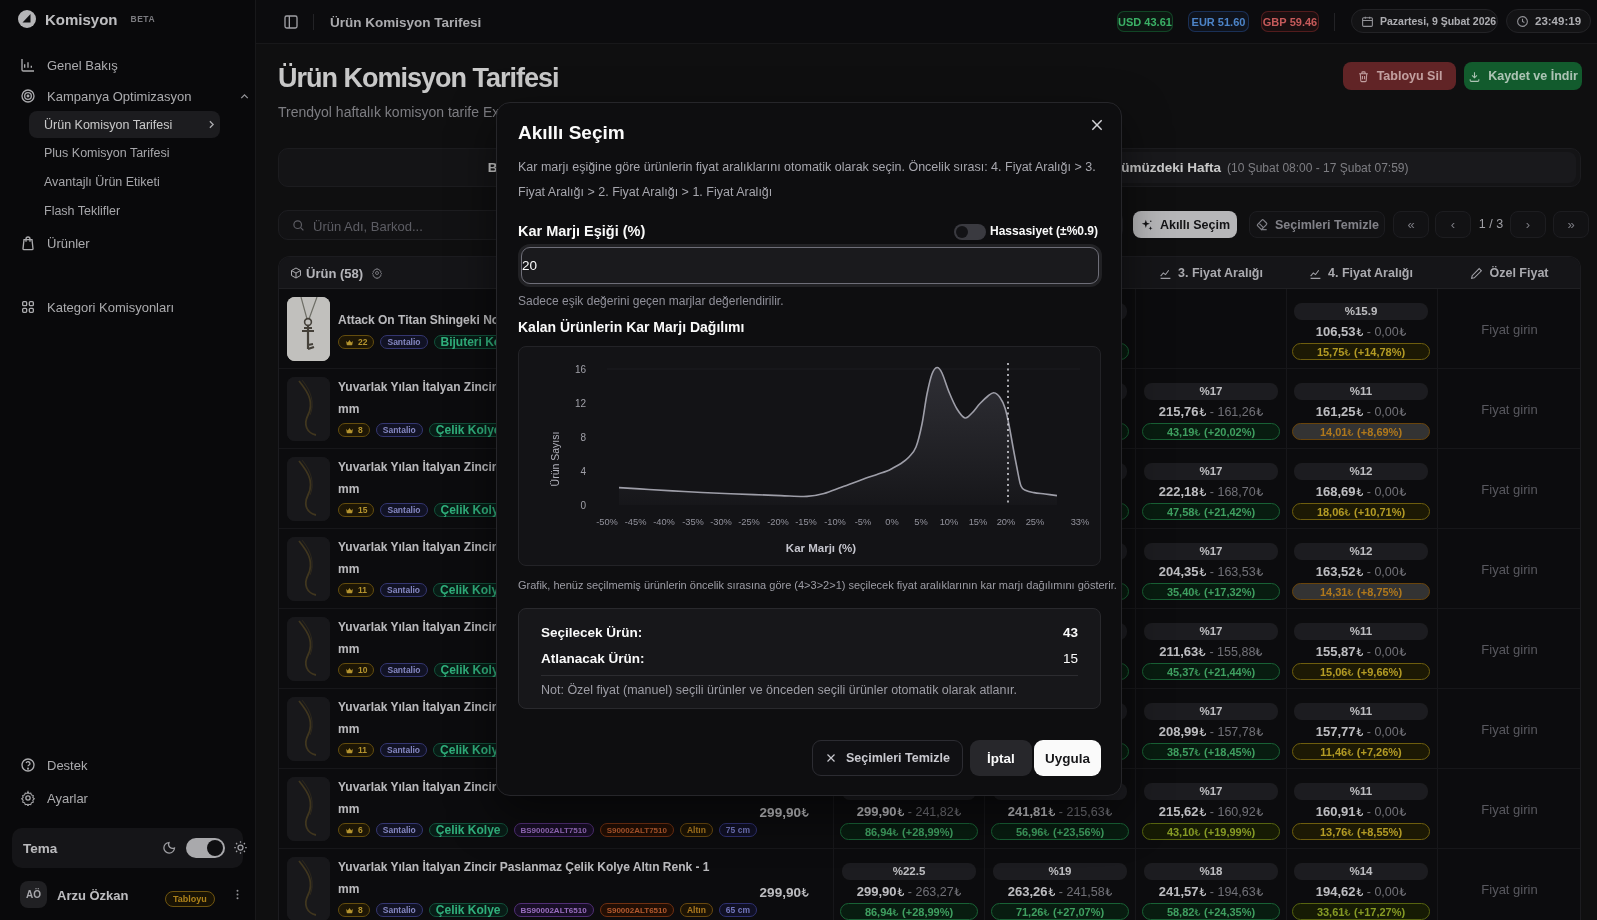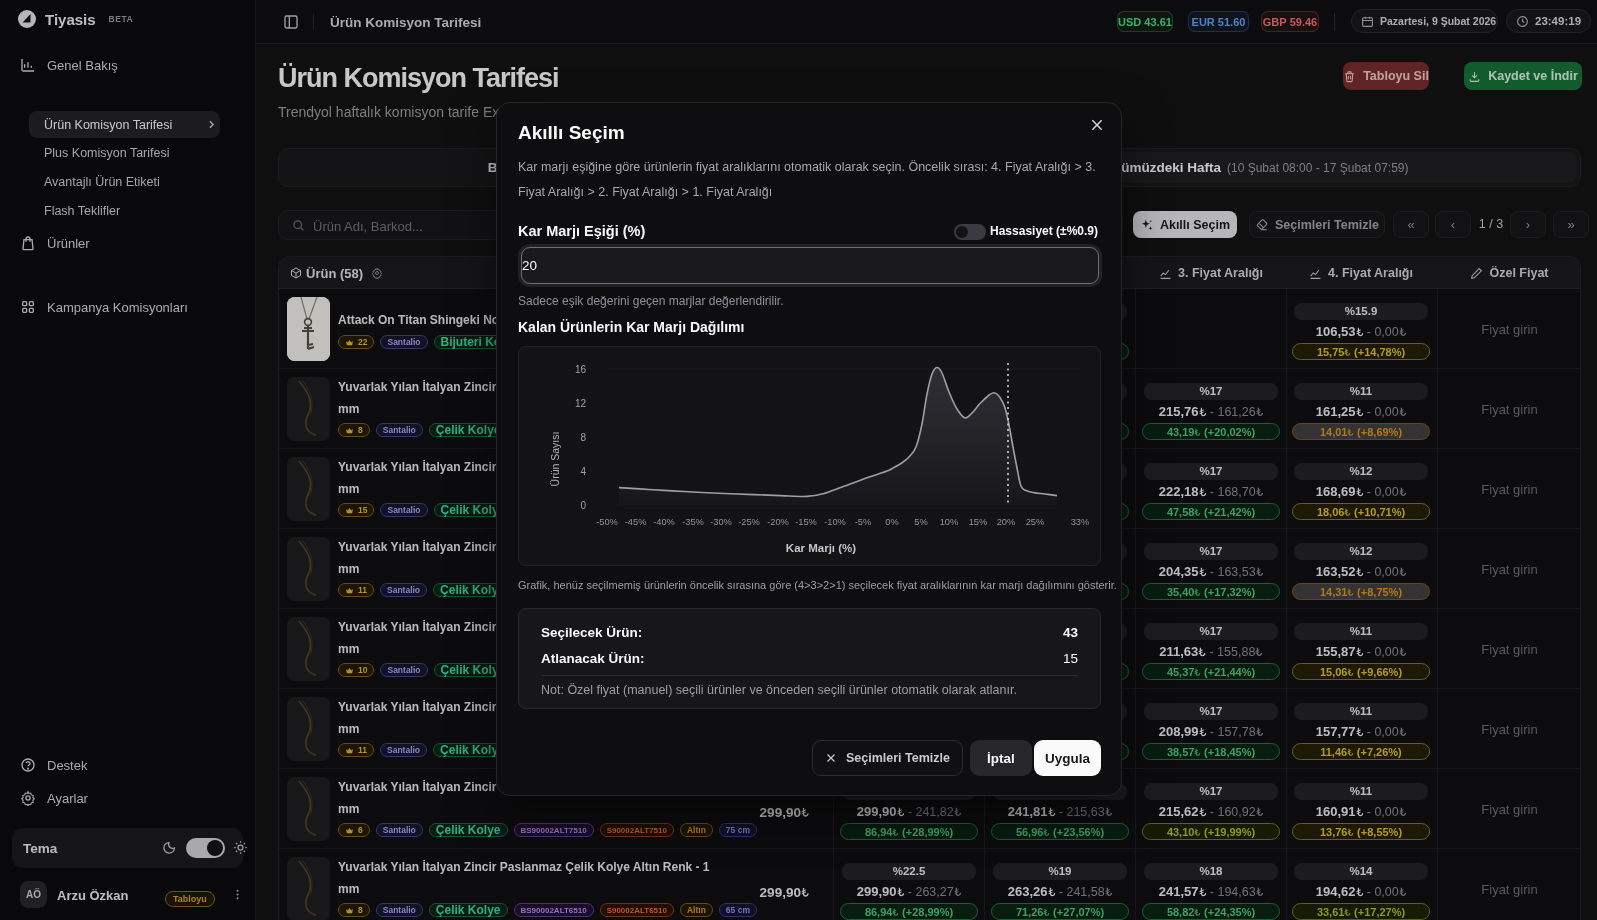--- a/index.html
+++ b/index.html
@@ -40,21 +40,21 @@
 .pill.gbp { left:1005px; width:58px; color:#f87171; background:rgba(239,68,68,.08); border:1px solid rgba(239,68,68,.35); }
 .tb-sep { position:absolute; left:1078px; top:13px; width:1px; height:18px; background:#2c2c30; }
 .chip { position:absolute; top:9px; height:24px; background:#18181b; border:1px solid #2c2c30; border-radius:12px; display:flex; align-items:center; color:#d9d9de; font-size:10.5px; font-weight:bold; }
 .chip svg { margin:0 6px 0 9px; }
 .chip.date { left:1095px; width:147px; }
 .chip.time { left:1250px; width:85px; font-size:11.5px; }
 
 
 .h1 { position:absolute; left:278px; top:63px; font-size:27px; font-weight:bold; color:#fafafa; letter-spacing:-1px; z-index:1;}
 .sub { position:absolute; left:278px; top:104px; font-size:14px; color:#9d9da3; z-index:1;}
-.btn-del { position:absolute; left:1343px; top:62px; width:86px; height:28px; background:#7a2d30; border-radius:8px; color:#f2c7c7; font-size:12.5px; font-weight:bold; display:flex; align-items:center; justify-content:center; z-index:1;}
+.btn-del { position:absolute; left:1343px; top:62px; width:113px; height:28px; background:#7a2d30; border-radius:8px; color:#f2c7c7; font-size:12.5px; font-weight:bold; display:flex; align-items:center; justify-content:center; z-index:1;}
 .btn-del svg { margin-right:7px; }
 .btn-save { position:absolute; left:1464px; top:62px; width:118px; height:28px; background:#177239; border-radius:8px; color:#d8f5e2; font-size:12.5px; font-weight:bold; display:flex; align-items:center; justify-content:center; z-index:1;}
 .btn-save svg { margin-right:7px; }
 
 
 .weekbar { position:absolute; left:278px; top:148px; width:1303px; height:39px; background:#19191c; border:1px solid #232327; border-radius:10px; z-index:1; }
 .wseg { position:absolute; top:3px; height:31px; display:flex; align-items:center; justify-content:center; font-size:13.5px; color:#fafafa; border-radius:8px; white-space:nowrap; }
 .wseg .wd { color:#9d9da3; font-weight:normal; margin-left:6px; font-size:12px; }
 .wseg b { font-weight:bold; }
 .wseg.left { left:4px; width:646px; }
@@ -132,31 +132,42 @@
 </head>
 <body>
 <div id="app">
   <aside id="sidebar">
     <div class="logo-row">
       <div class="logo-circle">
           <svg width="18" height="18" viewBox="0 0 18 18">
             <polygon points="4.5,12.5 12.5,4 12.5,12.5" fill="#131316"></polygon>
           </svg>
         </div>
-      <span class="logo-name">Tiyasis</span>
+      <span class="logo-name">Komisyon</span>
         <span class="logo-beta">BETA</span>
     </div>
     <div class="nav-item" style="top:50px;">
       <svg width="16" height="16" viewBox="0 0 24 24" fill="none" stroke="#d6d6da" stroke-width="2">
           <path d="M3 3v16a2 2 0 0 0 2 2h16"></path>
           <path d="M7 16v-5"></path>
           <path d="M12 16V8"></path>
           <path d="M17 16v-3"></path>
         </svg>
       <span class="nt">Genel Bakış</span>
+    </div>
+    <div class="nav-item" style="top:81px;">
+      <svg width="16" height="16" viewBox="0 0 24 24" fill="none" stroke="#d6d6da" stroke-width="2">
+          <circle cx="12" cy="12" r="9"></circle>
+          <circle cx="12" cy="12" r="5"></circle>
+          <circle cx="12" cy="12" r="1.2" fill="#d6d6da"></circle>
+        </svg>
+      <span class="nt">Kampanya Optimizasyon</span>
+      <svg class="chev-up" width="13" height="13" viewBox="0 0 24 24" fill="none" stroke="#b8b8be" stroke-width="2.4">
+          <path d="M6 15l6-6 6 6"></path>
+        </svg>
     </div>
     <div class="nav-sub active" style="top:111px;">
       <span class="nt">Ürün Komisyon Tarifesi</span>
       <svg style="position:absolute;left:176px;" width="13" height="13" viewBox="0 0 24 24" fill="none" stroke="#d6d6da" stroke-width="2.4">
           <path d="M9 6l6 6-6 6"></path>
         </svg>
     </div>
     <div class="nav-sub" style="top:139px;">
         <span class="nt">Plus Komisyon Tarifesi</span>
       </div>
@@ -173,21 +184,21 @@
         </svg>
       <span class="nt">Ürünler</span>
     </div>
     <div class="nav-item" style="top:292px;">
       <svg width="16" height="16" viewBox="0 0 24 24" fill="none" stroke="#d6d6da" stroke-width="2">
           <rect x="4" y="4" width="6" height="6" rx="1.5"></rect>
           <rect x="14" y="4" width="6" height="6" rx="1.5"></rect>
           <rect x="4" y="14" width="6" height="6" rx="1.5"></rect>
           <rect x="14" y="14" width="6" height="6" rx="1.5"></rect>
         </svg>
-      <span class="nt">Kampanya Komisyonları</span>
+      <span class="nt">Kategori Komisyonları</span>
     </div>
     <div class="nav-item" style="top:750px;">
       <svg width="16" height="16" viewBox="0 0 24 24" fill="none" stroke="#d6d6da" stroke-width="2">
           <circle cx="12" cy="12" r="9"></circle>
           <path d="M9.2 9a3 3 0 0 1 5.8 1c0 2-3 2.2-3 4"></path>
           <circle cx="12" cy="17.5" r="0.6" fill="#d6d6da"></circle>
         </svg>
       <span class="nt">Destek</span>
     </div>
     <div class="nav-item" style="top:783px;">

